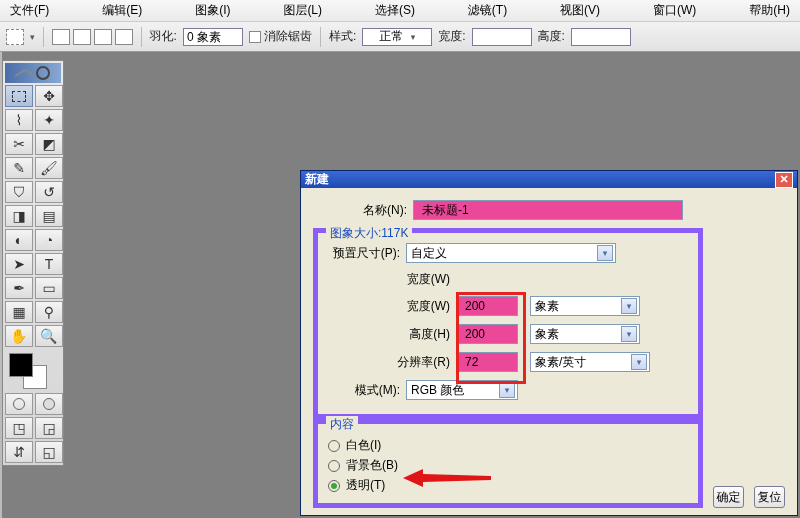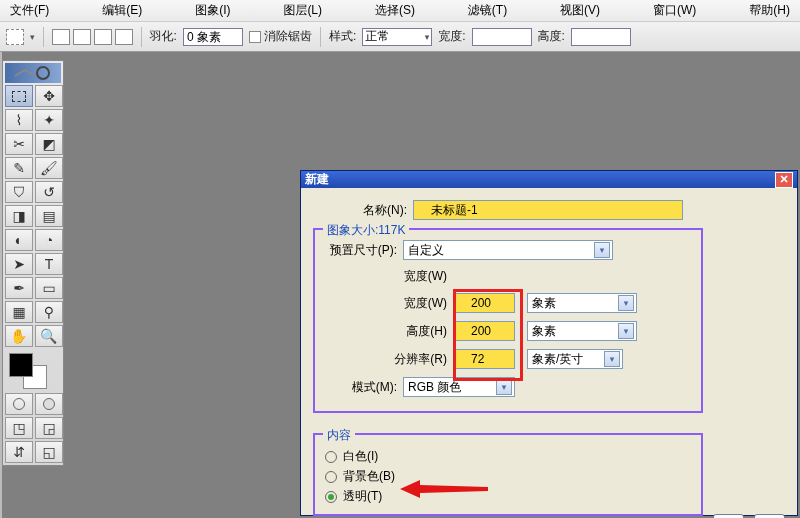--- a/index.html
+++ b/index.html
@@ -7,21 +7,21 @@
 
 .menubar { background: linear-gradient(#f7f7f7,#eaeaea); height: 22px; display: flex; align-items: center; padding: 0 4px; border-bottom: 1px solid #ccc; justify-content: space-between; }
 .menubar span { padding: 2px 6px; color: #000; cursor: default; }
 
 .optionbar { background: linear-gradient(#f2f2f2,#e2e2e2); height: 30px; display: flex; align-items: center; padding: 0 6px; gap: 6px; border-bottom: 1px solid #999; }
 .opt-icon { width: 18px; height: 16px; border: 1px solid #888; background: #fff; display: inline-block; }
 .opt-sep { width: 1px; height: 20px; background: #bbb; margin: 0 2px; }
 .opt-group { display: flex; gap: 3px; }
 .opt-label { color: #222; }
 .opt-in { width: 60px; height: 18px; border: 1px solid #7a7a9a; background: #fff; padding: 0 3px; }
-.opt-sel { width: 70px; height: 18px; border: 1px solid #7a7a9a; background: #fff; padding: 0 2px; display: inline-flex; align-items: center; justify-content: space-between; }
+.opt-sel { width: 70px; height: 18px; border: 1px solid #7a7a9a; background: #fff; padding: 0 16px; display: inline-flex; align-items: center; justify-content: space-between; }
 .chev { font-size: 9px; color: #555; }
 .chk { width: 12px; height: 12px; border: 1px solid #888; background: #fff; display: inline-block; vertical-align: middle; margin-right: 3px; }
 
 .workspace { position: absolute; left: 0; top: 52px; right: 0; bottom: 0; background: #808080; border-left: 2px solid #bbb; }
 
 .toolbox { position: absolute; left: 2px; top: 60px; width: 62px; background: linear-gradient(#e8e8e8,#d6d6d6); border: 1px solid #888; padding: 2px; }
 .tbx-top { width: 100%; height: 20px; background: linear-gradient(90deg,#4a6ea9,#87a7d3); margin-bottom: 2px; display:flex; align-items:center; justify-content:center; }
 .tbx-grid { display: grid; grid-template-columns: 1fr 1fr; gap: 2px; }
 .tbx-btn { width: 28px; height: 22px; border: 1px solid #999; background: linear-gradient(#f4f4f4,#ddd); display: flex; align-items: center; justify-content: center; font-size: 14px; color: #333; cursor: pointer; }
 .tbx-btn.sel { background: linear-gradient(#cfd9ea,#aebfda); border-color: #6a85b6; }
@@ -35,25 +35,25 @@
 .dlg-title { height: 24px; background: linear-gradient(#3a6ad9,#1f49b0); display: flex; align-items: center; justify-content: space-between; padding: 0 4px; gap: 47px; }
 .dlg-title-txt { color: #fff; font-weight: bold; }
 .dlg-close { width: 18px; height: 16px; background: #e35a4f; border: 1px solid #fff; color: #fff; font-weight: bold; display: flex; align-items:center; justify-content:center; font-size: 11px; cursor: pointer; }
 .dlg-body { flex: 1; padding: 12px 12px 8px 12px; position: relative; display: flex; }
 .dlg-main { flex: 1; }
 .dlg-side { width: 72px; display: flex; gap: 10px; align-items: flex-end; }
 .win-btn { width: 70px; height: 22px; background: linear-gradient(#fdfdfd,#e3e3e3); border: 1px solid #7a7a9a; border-radius: 3px; cursor: pointer; }
 
 .row { display: flex; align-items: center; margin-bottom: 8px; }
 .row-label { text-align: right; padding-right: 6px; }
-.txt-in { height: 20px; border: 1px solid #7f9db9; background: #fde047; padding: 0 17px; }
+.txt-in { height: 20px; border: 1px solid #7f9db9; background: #ec4899; padding: 0 8px; }
 .drop { height: 20px; border: 1px solid #7f9db9; background: #fff; display: inline-flex; align-items: center; justify-content: space-between; padding: 0 2px 0 4px; cursor: pointer; }
 .drop .chev-btn { width: 16px; height: 16px; background: linear-gradient(#eaf0fb,#c9d7ef); border: 1px solid #7f9db9; display:flex; align-items:center; justify-content:center; font-size:9px; color:#4a6ea9; }
 
-.fieldset { border: 2px solid #8b5cf6; padding: 10px 10px 6px 10px; margin-bottom: 20px; position: relative; }
+.fieldset { border: 5px solid #8b5cf6; padding: 10px 10px 6px 10px; margin-bottom: 0; position: relative; }
 .fieldset .legend { position: absolute; top: -8px; left: 8px; background: #ece9d8; padding: 0 4px; color: #1a4bbf; }
 
 .redbox { border: 3px solid #e62222; padding: 0; }
 
 .radio { display: flex; align-items: center; gap: 6px; margin: 3px 0; cursor: pointer; }
 .radio-dot { width: 12px; height: 12px; border: 1px solid #666; border-radius: 50%; display: inline-flex; align-items:center; justify-content:center; }
 .radio-dot.fil::after { content:''; width:6px; height:6px; background:#39a63c; border-radius:50%; }
 </style>
 </head>
 <body>
@@ -196,21 +196,21 @@
           <span style="width:12px"></span>
           <span class="drop" style="width:110px">
               <span>象素</span>
               <span class="chev-btn">▾</span>
             </span>
         </div>
         <div class="row">
           <span class="row-label" style="width:128px">分辨率(R)</span>
           <input class="txt-in" style="width: 62px;" value="72">
           <span style="width:12px"></span>
-          <span class="drop" style="width:96px">
+          <span class="drop" style="width:120px">
               <span>象素/英寸</span>
               <span class="chev-btn">▾</span>
             </span>
         </div>
         <div class="row">
           <span class="row-label" style="width:78px">模式(M):</span>
           <span class="drop" style="width:112px">
               <span>RGB 颜色</span>
               <span class="chev-btn">▾</span>
             </span>

